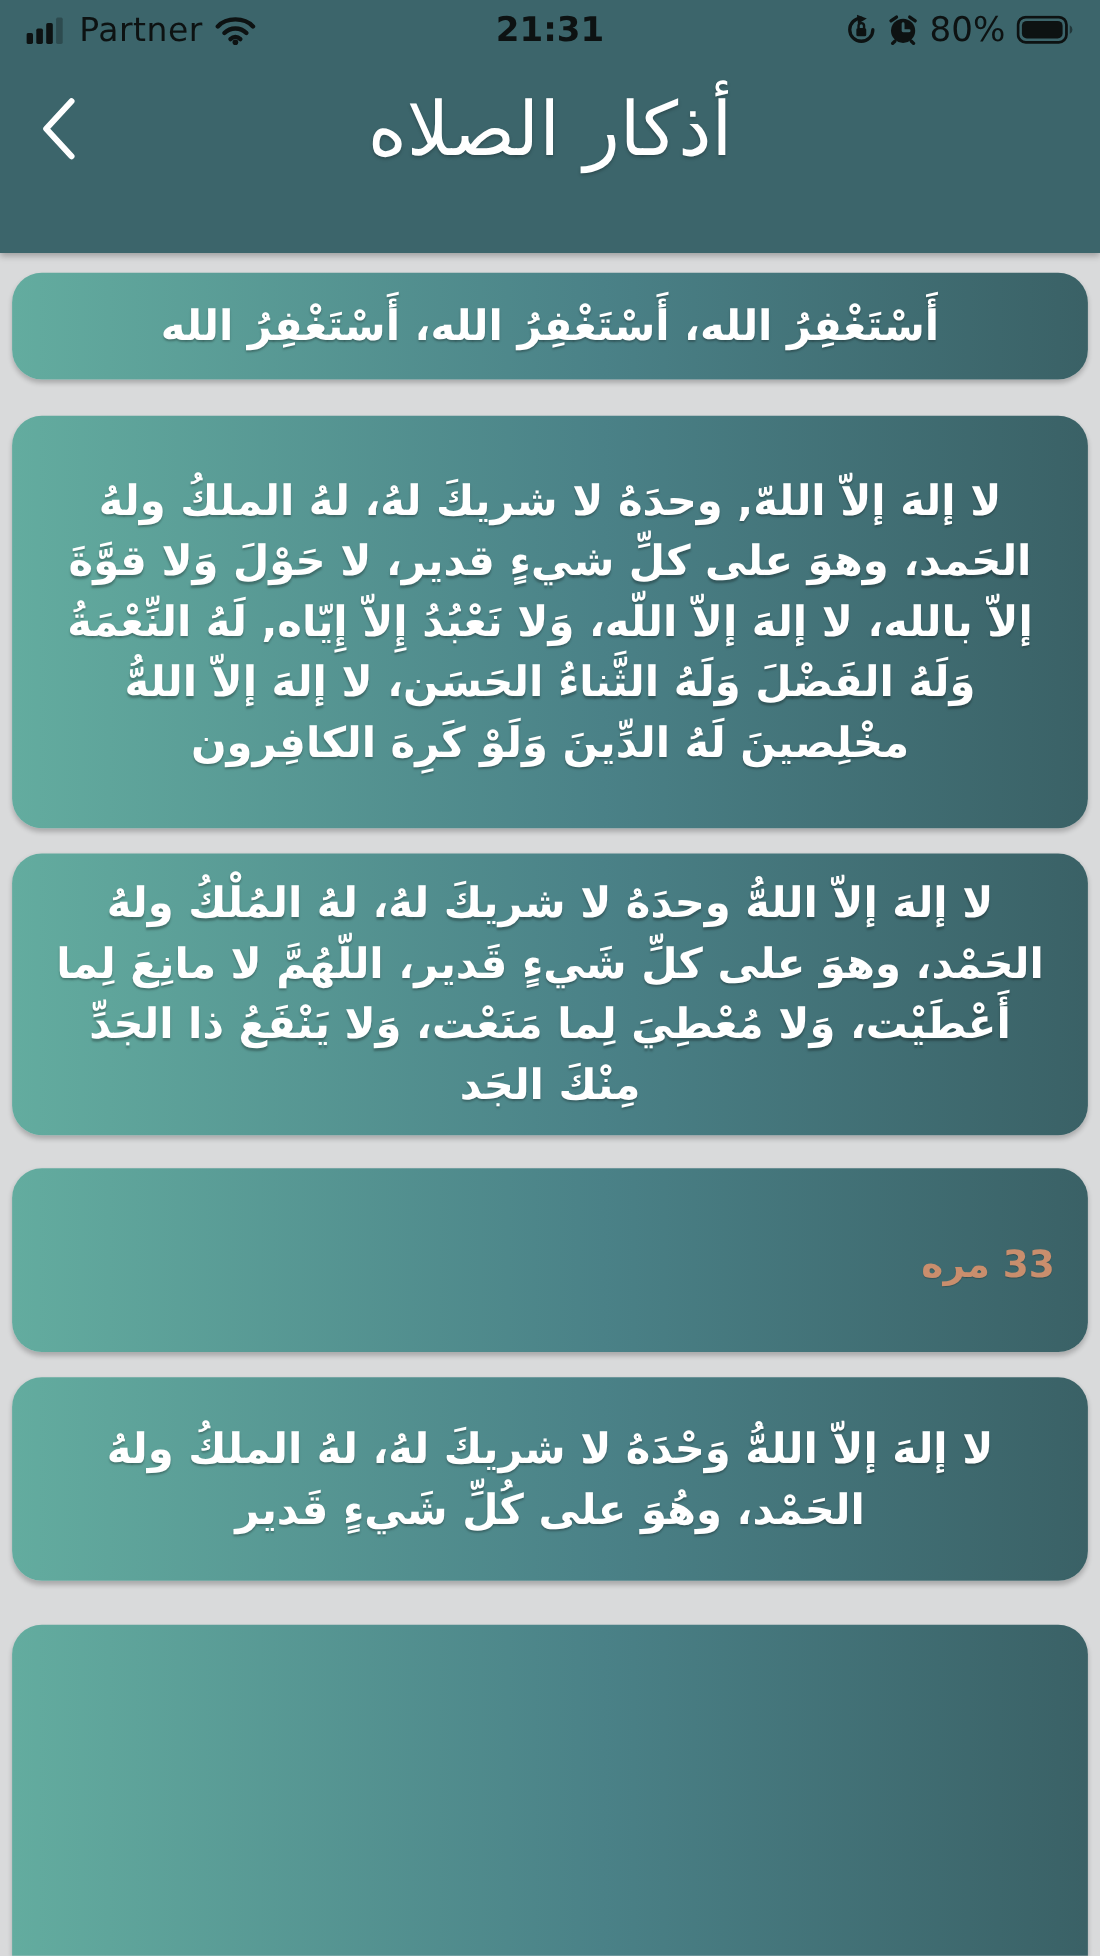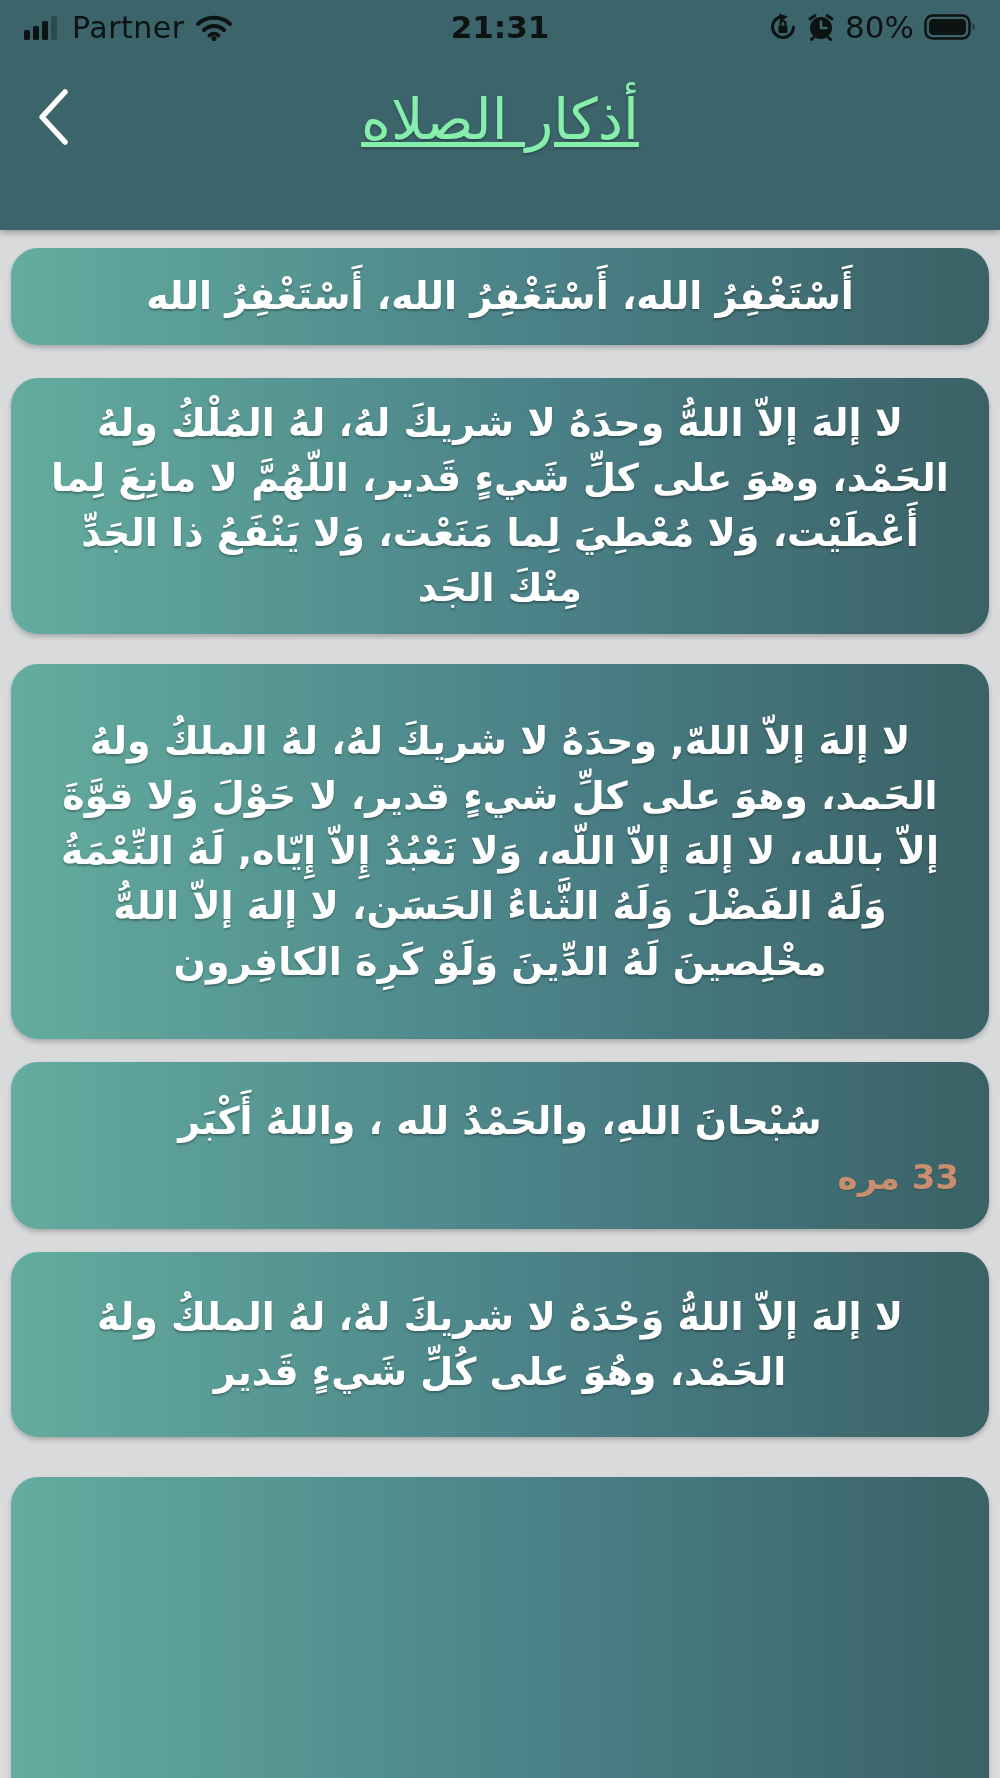--- a/index.html
+++ b/index.html
@@ -40,26 +40,25 @@
     position:relative;
     padding-bottom:40px;
   }
   .back-btn {
     position:absolute; left:30px; top:36px;
     background:none; border:none; cursor:pointer;
     width:46px; height:66px;
     display:flex; align-items:center; justify-content:center;
   }
   .page-title {
-    color:#86efac;
-    font-size:57px;
+    color:#ffffff;
+    font-size:68px;
     line-height:1.2;
     direction:rtl;
     text-shadow:0 2px 3px rgba(0,0,0,.25);
-    text-decoration:underline;
   }
 
   
   .cards { padding:18px 11px 0 11px; }
   .card {
     direction:rtl;
     background:linear-gradient(to right, #63ac9f 0%, #4a8187 55%, #3a6166 100%);
     border-radius:27px;
     box-shadow:0 3px 5px rgba(0,0,0,.22);
     padding:18px 30px;
@@ -148,30 +147,29 @@
 
 </div>
 
 <div class="cards">
 
   <div class="card card-1">
     <div class="dhikr-text">أَسْتَغْفِرُ الله، أَسْتَغْفِرُ الله، أَسْتَغْفِرُ الله</div>
   </div>
 
 
+  <div class="card card-4">
+    <div class="dhikr-text">لا إلهَ إلاّ اللهّ, وحدَهُ لا شريكَ لهُ، لهُ الملكُ ولهُ الحَمد، وهوَ على كلِّ شيءٍ قدير، لا حَوْلَ وَلا قوَّةَ إلاّ بالله، لا إلهَ إلاّ اللّه، وَلا نَعْبُدُ إِلاّ إِيّاه, لَهُ النِّعْمَةُ وَلَهُ الفَضْلَ وَلَهُ الثَّناءُ الحَسَن، لا إلهَ إلاّ اللهُّ مخْلِصينَ لَهُ الدِّينَ وَلَوْ كَرِهَ الكافِرون</div>
+  </div>
+
   <div class="card card-3">
     <div class="dhikr-text">لا إلهَ إلاّ اللهُّ وحدَهُ لا شريكَ لهُ، لهُ المُلْكُ ولهُ الحَمْد، وهوَ على كلِّ شَيءٍ قَدير، اللّهُمَّ لا مانِعَ لِما أَعْطَيْت، وَلا مُعْطِيَ لِما مَنَعْت، وَلا يَنْفَعُ ذا الجَدِّ مِنْكَ الجَد</div>
   </div>
 
-  <div class="card card-4">
-    <div class="dhikr-text">لا إلهَ إلاّ اللهّ, وحدَهُ لا شريكَ لهُ، لهُ الملكُ ولهُ الحَمد، وهوَ على كلِّ شيءٍ قدير، لا حَوْلَ وَلا قوَّةَ إلاّ بالله، لا إلهَ إلاّ اللّه، وَلا نَعْبُدُ إِلاّ إِيّاه, لَهُ النِّعْمَةُ وَلَهُ الفَضْلَ وَلَهُ الثَّناءُ الحَسَن، لا إلهَ إلاّ اللهُّ مخْلِصينَ لَهُ الدِّينَ وَلَوْ كَرِهَ الكافِرون</div>
-  </div>
-
   <div class="card card-5">
-    <div class="dhikr-text">سُبْحانَ اللهِ، والحَمْدُ لله ، واللهُ أَكْبَر</div>
     <div class="repeat-count">33 مره</div>
   </div>
 
   <div class="card card-6">
     <div class="dhikr-text">لا إلهَ إلاّ اللهُّ وَحْدَهُ لا شريكَ لهُ، لهُ الملكُ ولهُ الحَمْد، وهُوَ على كُلِّ شَيءٍ قَدير</div>
   </div>
 
   <div class="card card-7">
     
   </div>

